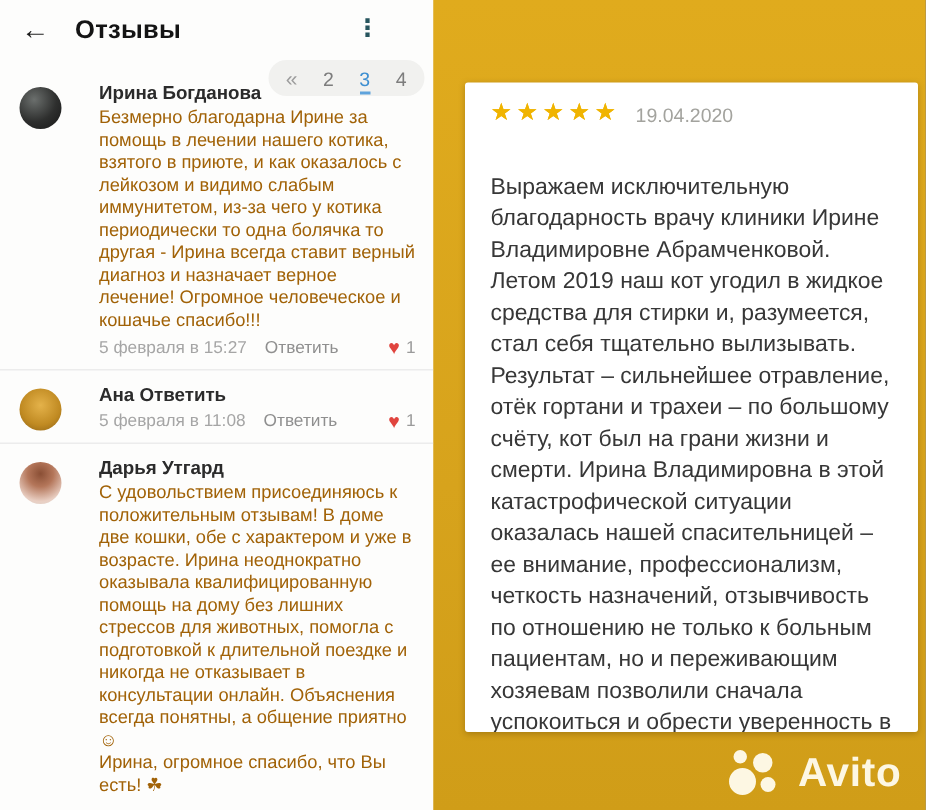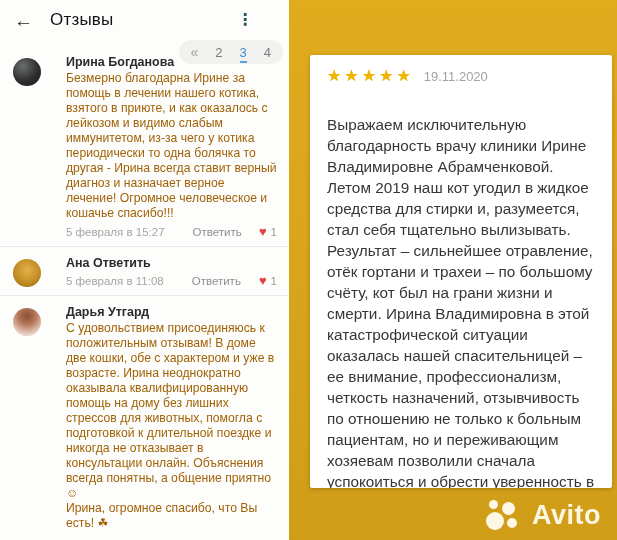--- a/index.html
+++ b/index.html
@@ -26,21 +26,21 @@
   .lp-header{
     height:36px;
     display:flex;align-items:center;
     padding:2px 12px 0 14px;
   }
   .back-icon{
     font-size:19px;color:#1c1c1c;line-height:1;
     margin-right:17px;cursor:pointer;
   }
   .lp-title{
-    font-size:17px;font-weight:normal;color:#141414;
+    font-size:17px;font-weight:bold;color:#141414;
     margin:0;letter-spacing:.2px;
   }
   .lp-spacer{flex:1;}
   .kebab-icon{
     font-size:16px;font-weight:bold;color:#27555e;
     margin-right:24px;cursor:pointer;line-height:1;
   }
 
   .pagination{
     position:absolute;top:40px;right:6px;
@@ -79,21 +79,21 @@
   .r-text{
     font-size:12.2px;line-height:15px;color:#a16207;
     margin:0;white-space:pre-line;
     max-width:232px;
   }
   .r-footer{
     display:flex;align-items:center;
     margin-top:4px;font-size:11.5px;color:#a5a5a5;
     max-width:232px;
   }
-  .r-reply{margin-left:28px;color:#8f8f8f;cursor:pointer;}
+  .r-reply{margin-left:12px;color:#8f8f8f;cursor:pointer;}
   .r-like{
     margin-left:auto;display:flex;align-items:center;gap:4px;
     cursor:pointer;
   }
   .heart-icon{color:#e0443e;font-size:13px;line-height:1;}
   .like-count{color:#9a9a9a;font-size:11.5px;}
 
   
   .right-panel{
     flex:1;position:relative;
@@ -194,21 +194,21 @@
 
       </article>
 
     </div>
   </section>
 
   <section class="right-panel">
     <div class="review-card">
       <div class="card-head">
         <span class="stars">★★★★★</span>
-        <span class="card-date">19.11.2020</span>
+        <span class="card-date">19.04.2020</span>
       </div>
       <p class="card-text">Выражаем исключительную благодарность врачу клиники Ирине Владимировне Абрамченковой.
 Летом 2019 наш кот угодил в жидкое средства для стирки и, разумеется, стал себя тщательно вылизывать. Результат  – сильнейшее отравление, отёк гортани и трахеи – по большому счёту, кот был на грани жизни и смерти. Ирина Владимировна в этой катастрофической ситуации оказалась нашей спасительницей – ее внимание,  профессионализм, четкость назначений, отзывчивость  по отношению не только  к больным пациентам, но и переживающим  хозяевам позволили сначала успокоиться и обрести уверенность в разрешимости ситуации, а затем шаг за шагом при ее чутком наблюдении и рекомендациях прийти к выздоровлению. Спасибо!!  С уважением, Елена</p>
     </div>
 
     <div class="avito-logo">
       <span class="logo-dots">
         <i class="dot-tl"></i>
           <i class="dot-tr"></i>
           <i class="dot-bl"></i>

